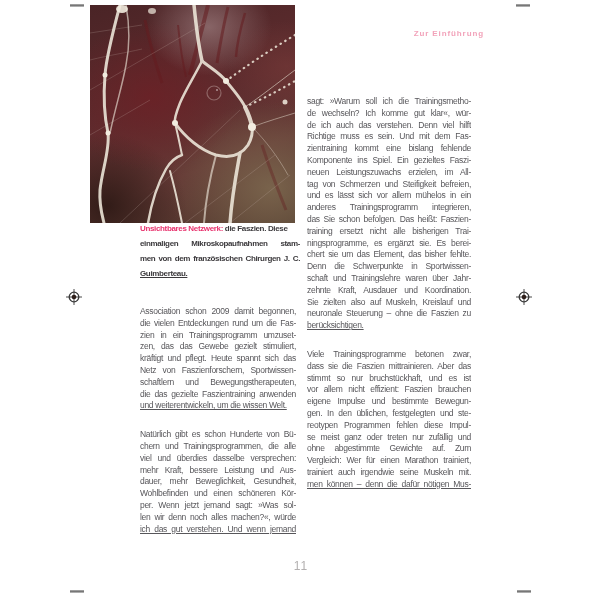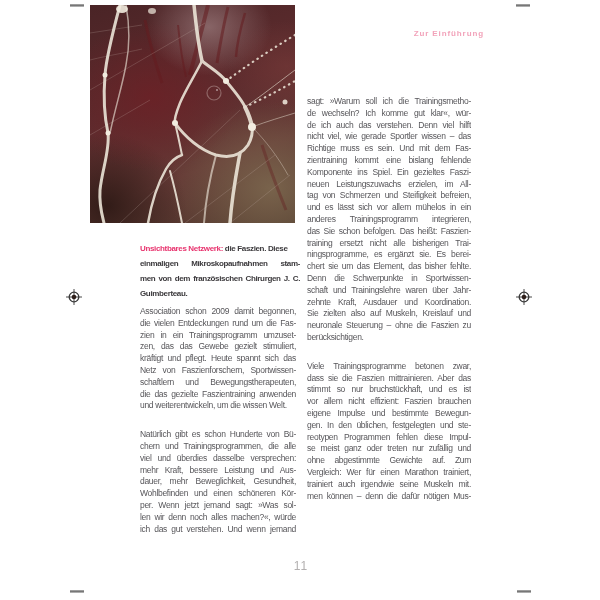--- a/index.html
+++ b/index.html
@@ -29,32 +29,32 @@
       radial-gradient(90px 70px at 58% 10%, rgba(178,150,152,.55), rgba(178,150,152,0) 70%),
       radial-gradient(120px 100px at 30% 42%, rgba(112,30,36,.65), rgba(112,30,36,0) 75%),
       radial-gradient(135px 115px at 88% 84%, rgba(126,106,80,.85), rgba(126,106,80,0) 75%),
       radial-gradient(100px 90px at 8% 92%, rgba(40,22,18,.85), rgba(40,22,18,0) 80%),
       radial-gradient(85px 65px at 96% 28%, rgba(122,60,58,.5), rgba(122,60,58,0) 70%),
       linear-gradient(160deg, #4a2426, #5e2c2e 45%, #653a36 70%, #4e382c);
   }
   .photo svg { display:block; width:205px; height:218px; }
 
   
-  .caption { position:absolute; left:140px; top:241px; width:160px;
+  .caption { position:absolute; left:140px; top:221px; width:160px;
     font-size:8px; font-weight:bold; letter-spacing:-0.35px; line-height:15px; color:#3b393c; }
   .cap-lead { color:#e8336e; }
 
   
   .col { position:absolute; font-size:8.5px; letter-spacing:-0.3px; line-height:11.8px; color:#57565a; }
   .col-left  { left:140px; top:306px; width:156px; }
   .col-right { left:307px; top:96px;  width:164px; }
   .para-gap { margin-top:17px; }
 
   .tline { text-align:justify; text-align-last:justify; overflow:hidden; white-space:nowrap; }
-  .tline-last { text-align-last:left; }
+  .tline-last { text-align-last:left;text-decoration:underline; }
   .cont .tline-last { text-align-last:justify; }
 
   
   .pagenum { position:absolute; left:278px; top:559px; width:46px; text-align:center;
     font-size:12px; letter-spacing:1px; color:#b3b0b0; }
 </style>
 </head>
 <body>
 
 <div class="page">
@@ -180,21 +180,20 @@
         <div class="tline">len wir denn noch alles machen?«, würde</div>
         <div class="tline tline-last">ich das gut verstehen. Und wenn jemand</div>
       </div>
   </div>
 
   <div class="col col-right">
     <div class="para">
         <div class="tline">sagt: »Warum soll ich die Trainingsmetho-</div>
         <div class="tline">de wechseln? Ich komme gut klar«, wür-</div>
         <div class="tline">de ich auch das verstehen. Denn viel hilft</div>
-        <div class="tline">nicht viel, wie gerade Sportler wissen – das</div>
         <div class="tline">Richtige muss es sein. Und mit dem Fas-</div>
         <div class="tline">zientraining kommt eine bislang fehlende</div>
         <div class="tline">Komponente ins Spiel. Ein gezieltes Faszi-</div>
         <div class="tline">neuen Leistungszuwachs erzielen, im All-</div>
         <div class="tline">tag von Schmerzen und Steifigkeit befreien,</div>
         <div class="tline">und es lässt sich vor allem mühelos in ein</div>
         <div class="tline">anderes Trainingsprogramm integrieren,</div>
         <div class="tline">das Sie schon befolgen. Das heißt: Faszien-</div>
         <div class="tline">training ersetzt nicht alle bisherigen Trai-</div>
         <div class="tline">ningsprogramme, es ergänzt sie. Es berei-</div>

